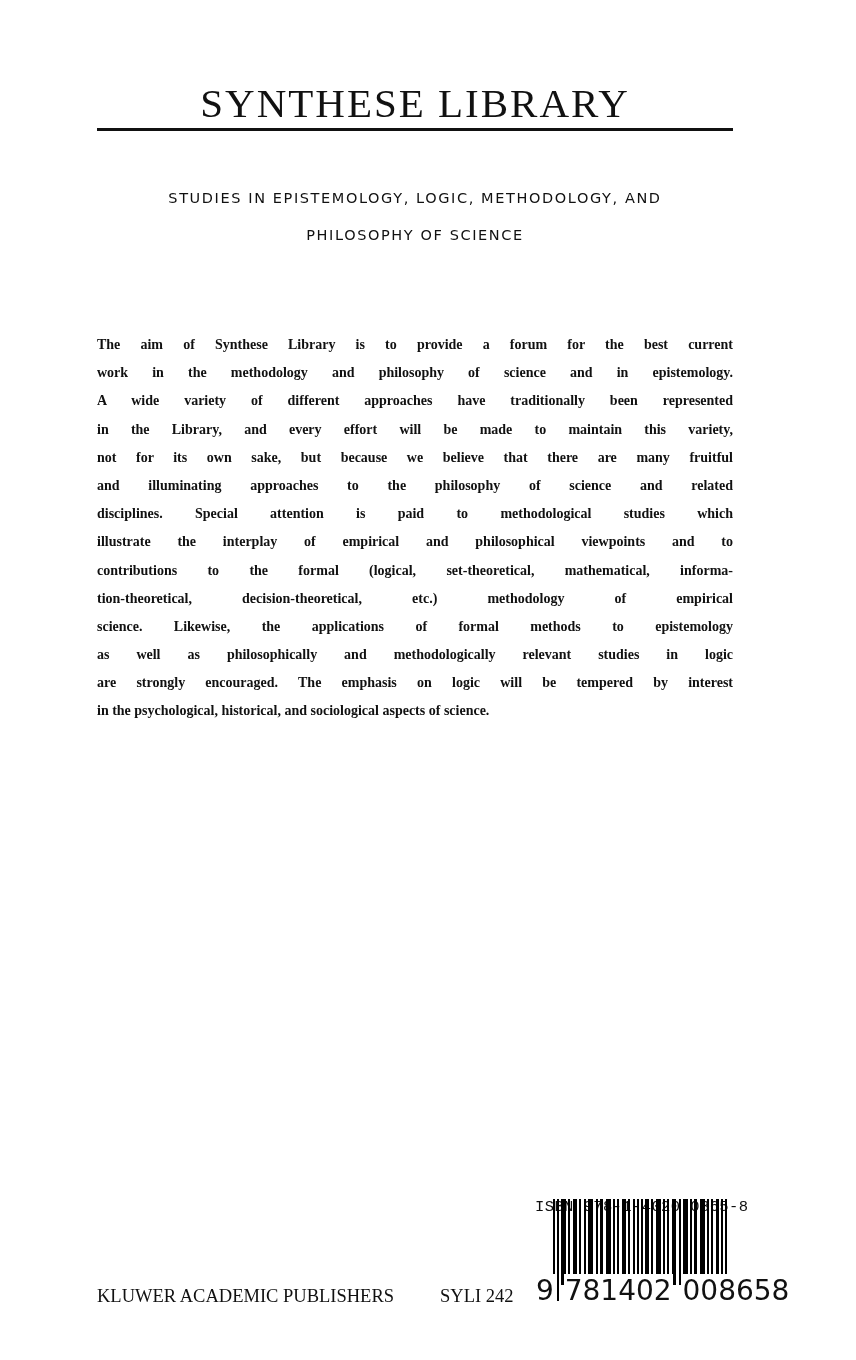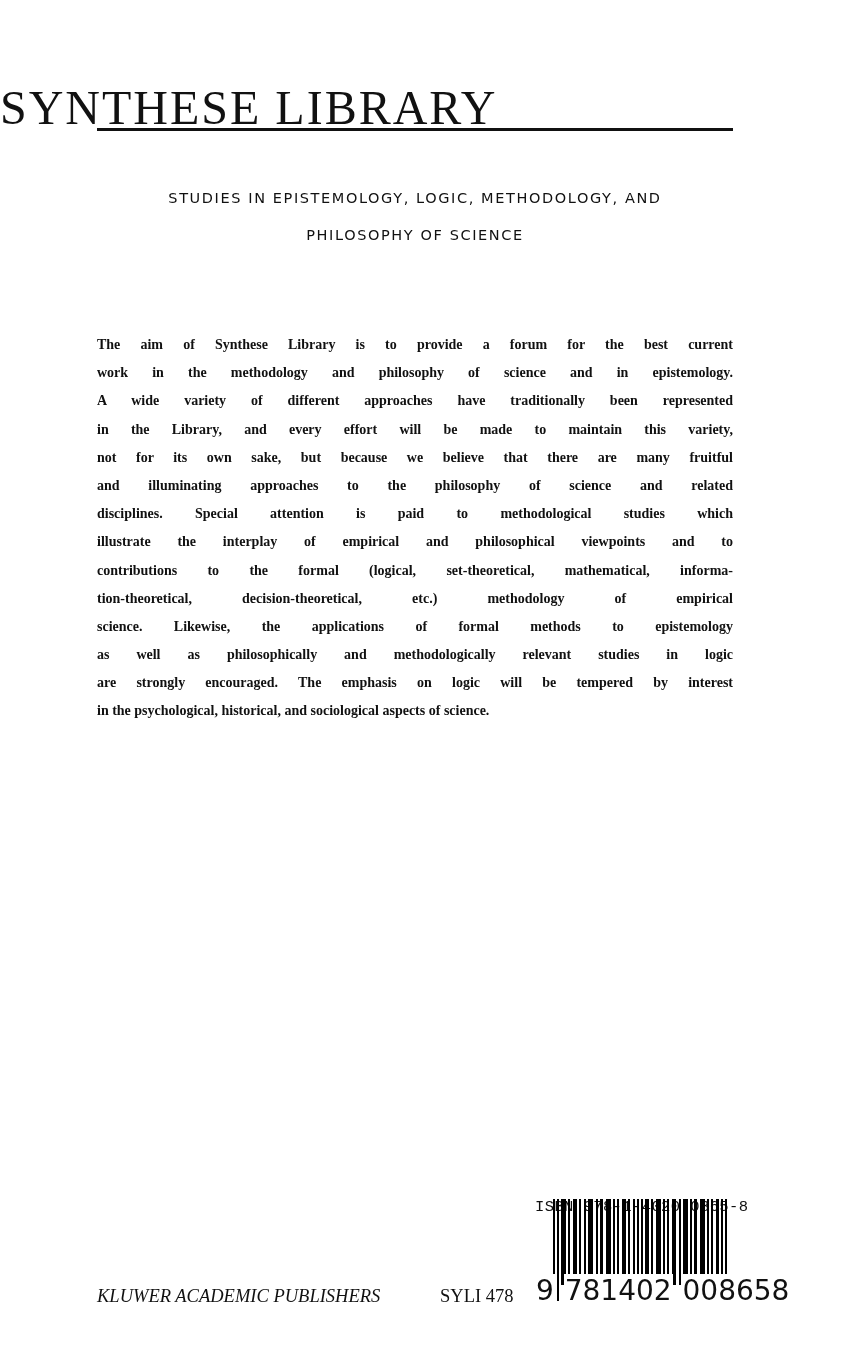--- a/index.html
+++ b/index.html
@@ -3,42 +3,42 @@
   <meta charset="utf-8">
   <style>
     html, body { margin: 0; padding: 0; background: #ffffff; }
     body { width: 856px; height: 1360px; position: relative; overflow: hidden; color: #111111; }
     .serif { font-family: "Liberation Serif", "DejaVu Serif", serif; }
     .sans { font-family: "DejaVu Sans", "Liberation Sans", sans-serif; }
     .mono { font-family: "Liberation Mono", "DejaVu Sans Mono", monospace; }
 
     .series-title {
       position: absolute; left: 0; width: 830px; top: 52px;
-      text-align: left; font-size: 48px; letter-spacing: 2px; line-height: 48px;
+      text-align: center; font-size: 41px; letter-spacing: 2px; line-height: 48px;
       font-weight: normal;
     }
     .title-rule {
       position: absolute; left: 97px; top: 128px; width: 636px; height: 3px; background: #111;
     }
     .subtitle {
       position: absolute; left: 0; width: 830px; text-align: center;
       font-size: 14.5px; letter-spacing: 1.6px; line-height: 20px;
     }
     .subtitle.l1 { top: 188px; }
     .subtitle.l2 { top: 225px; }
 
     .aim {
       position: absolute; left: 97px; top: 331px; width: 636px;
       font-size: 14px; line-height: 28.2px; text-align: justify; font-weight: bold;
     }
     .aim .line { display: block; text-align: justify; text-align-last: justify; white-space: nowrap; height: 28.2px; }
     .aim .line.last { text-align-last: left; }
 
     .publisher {
-      position: absolute; left: 97px; top: 1284px; font-size: 18.5px; line-height: 24px; font-style: italic;
+      position: absolute; left: 97px; top: 1284px; font-size: 18.5px; line-height: 24px;
     }
     .series-code {
       position: absolute; left: 440px; top: 1284px; font-size: 18.5px; line-height: 24px;
     }
     .isbn-text {
       position: absolute; left: 535px; top: 1198px; font-size: 15.5px; line-height: 18px; letter-spacing: 0.4px;
     }
     .barcode {
       position: absolute; left: 553px; top: 1199px; width: 174px; height: 102px;
     }
@@ -114,14 +114,14 @@
       <rect x="168" y="0" width="2" height="102"></rect>
       <rect x="172" y="0" width="2" height="102"></rect>
     </g>
   </svg>
 
   <div class="barcode-digits sans">
     <span>9</span>&nbsp;<span>781402</span>&nbsp;<span>008658</span>
   </div>
 
   <div class="publisher serif">KLUWER ACADEMIC PUBLISHERS</div>
-  <div class="series-code serif">SYLI 478</div>
+  <div class="series-code serif">SYLI 242</div>
 </div>
 
 </body></html>

